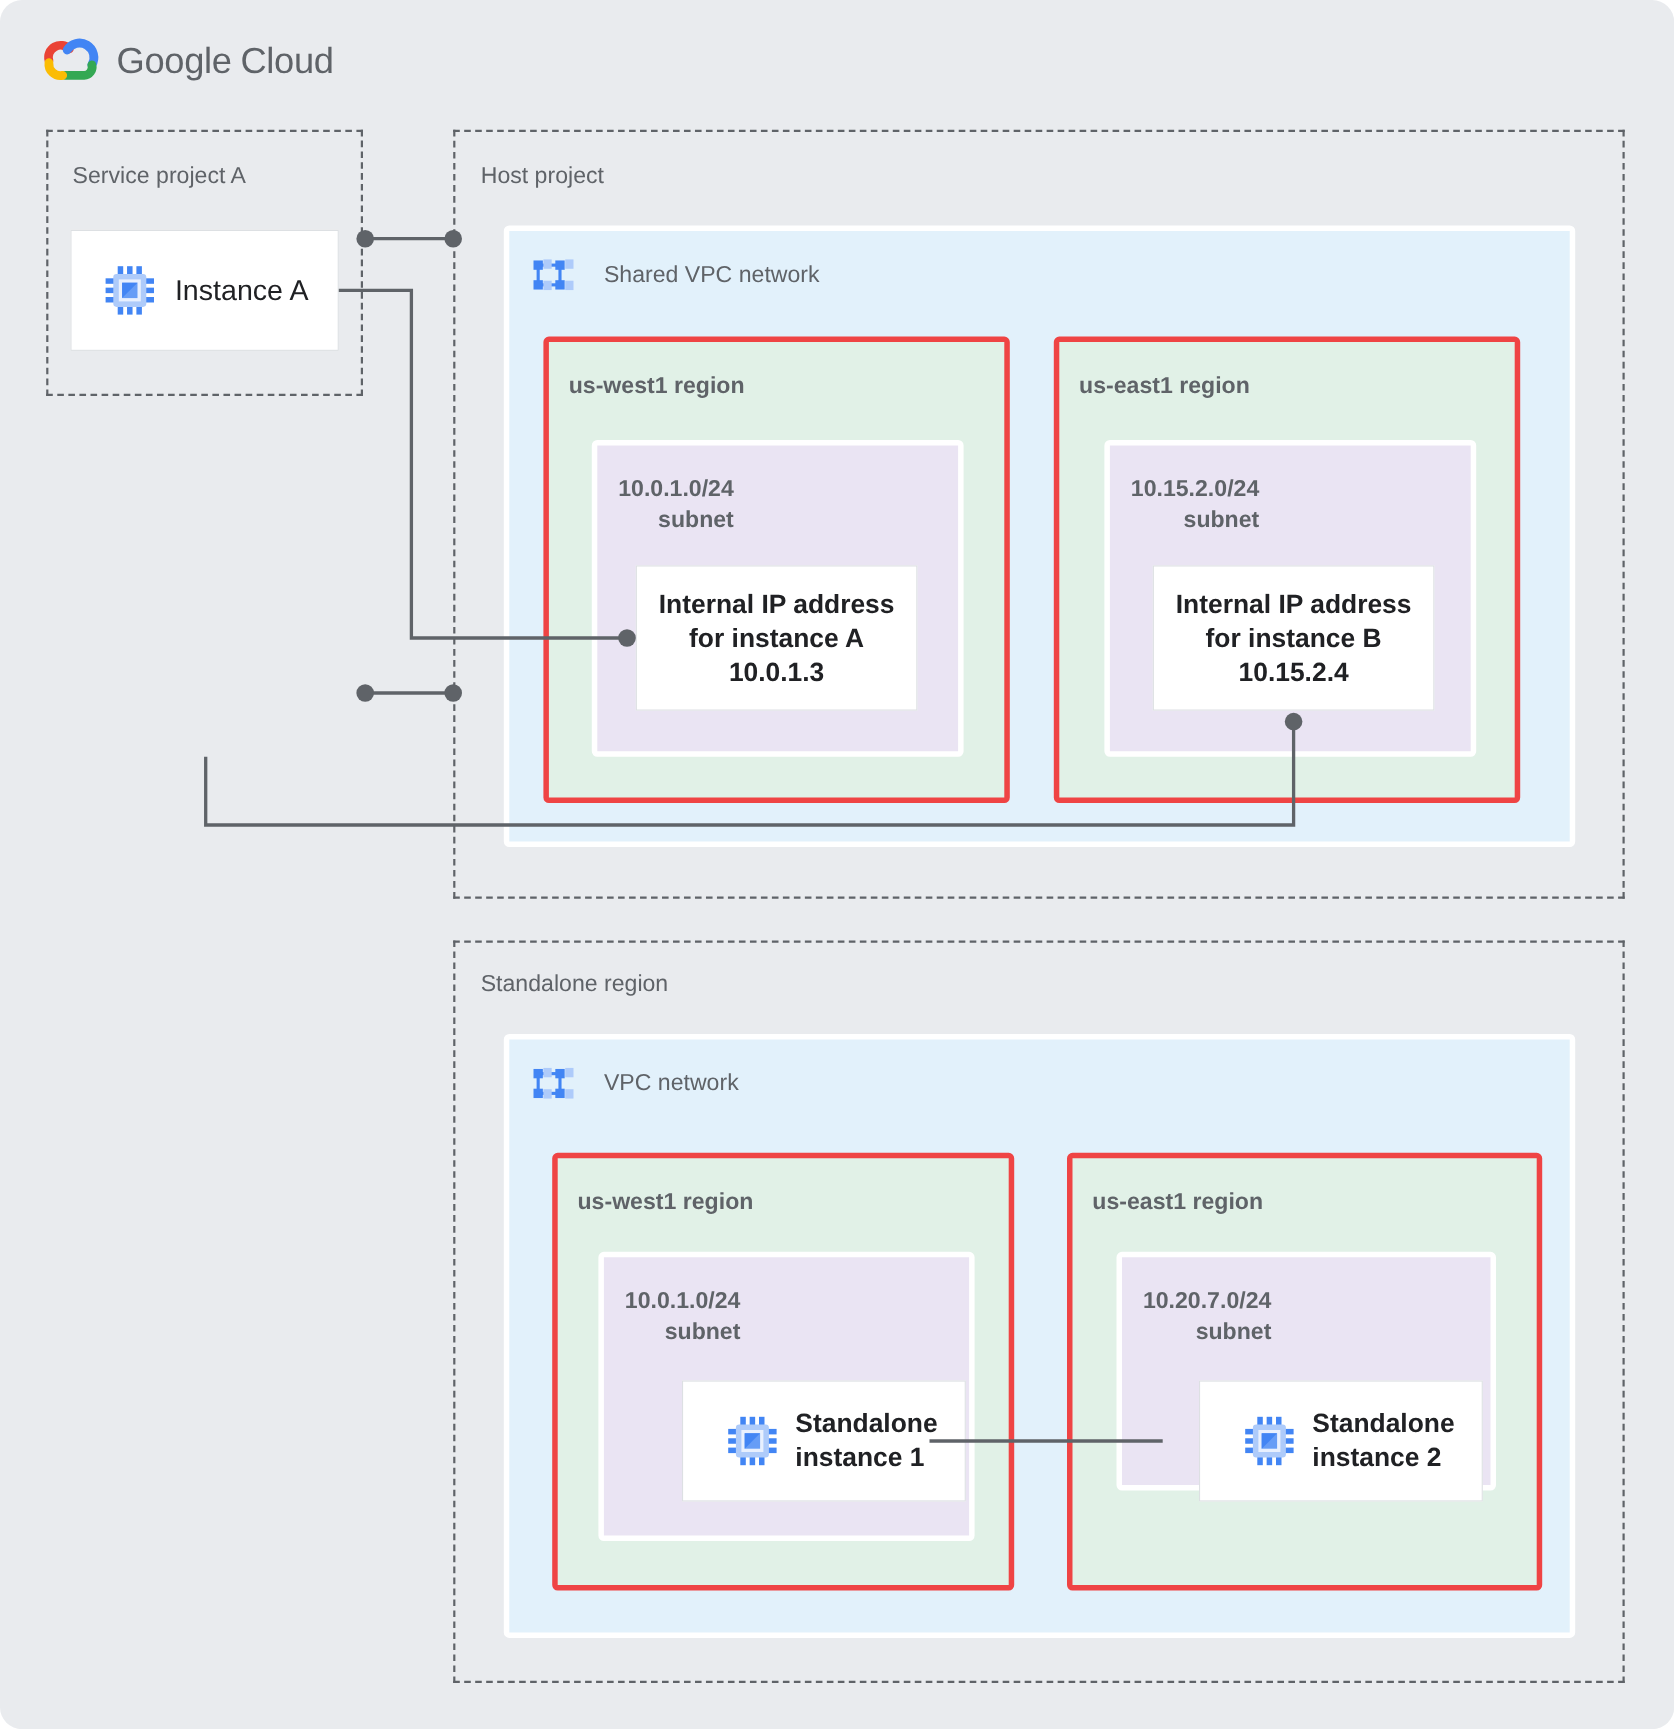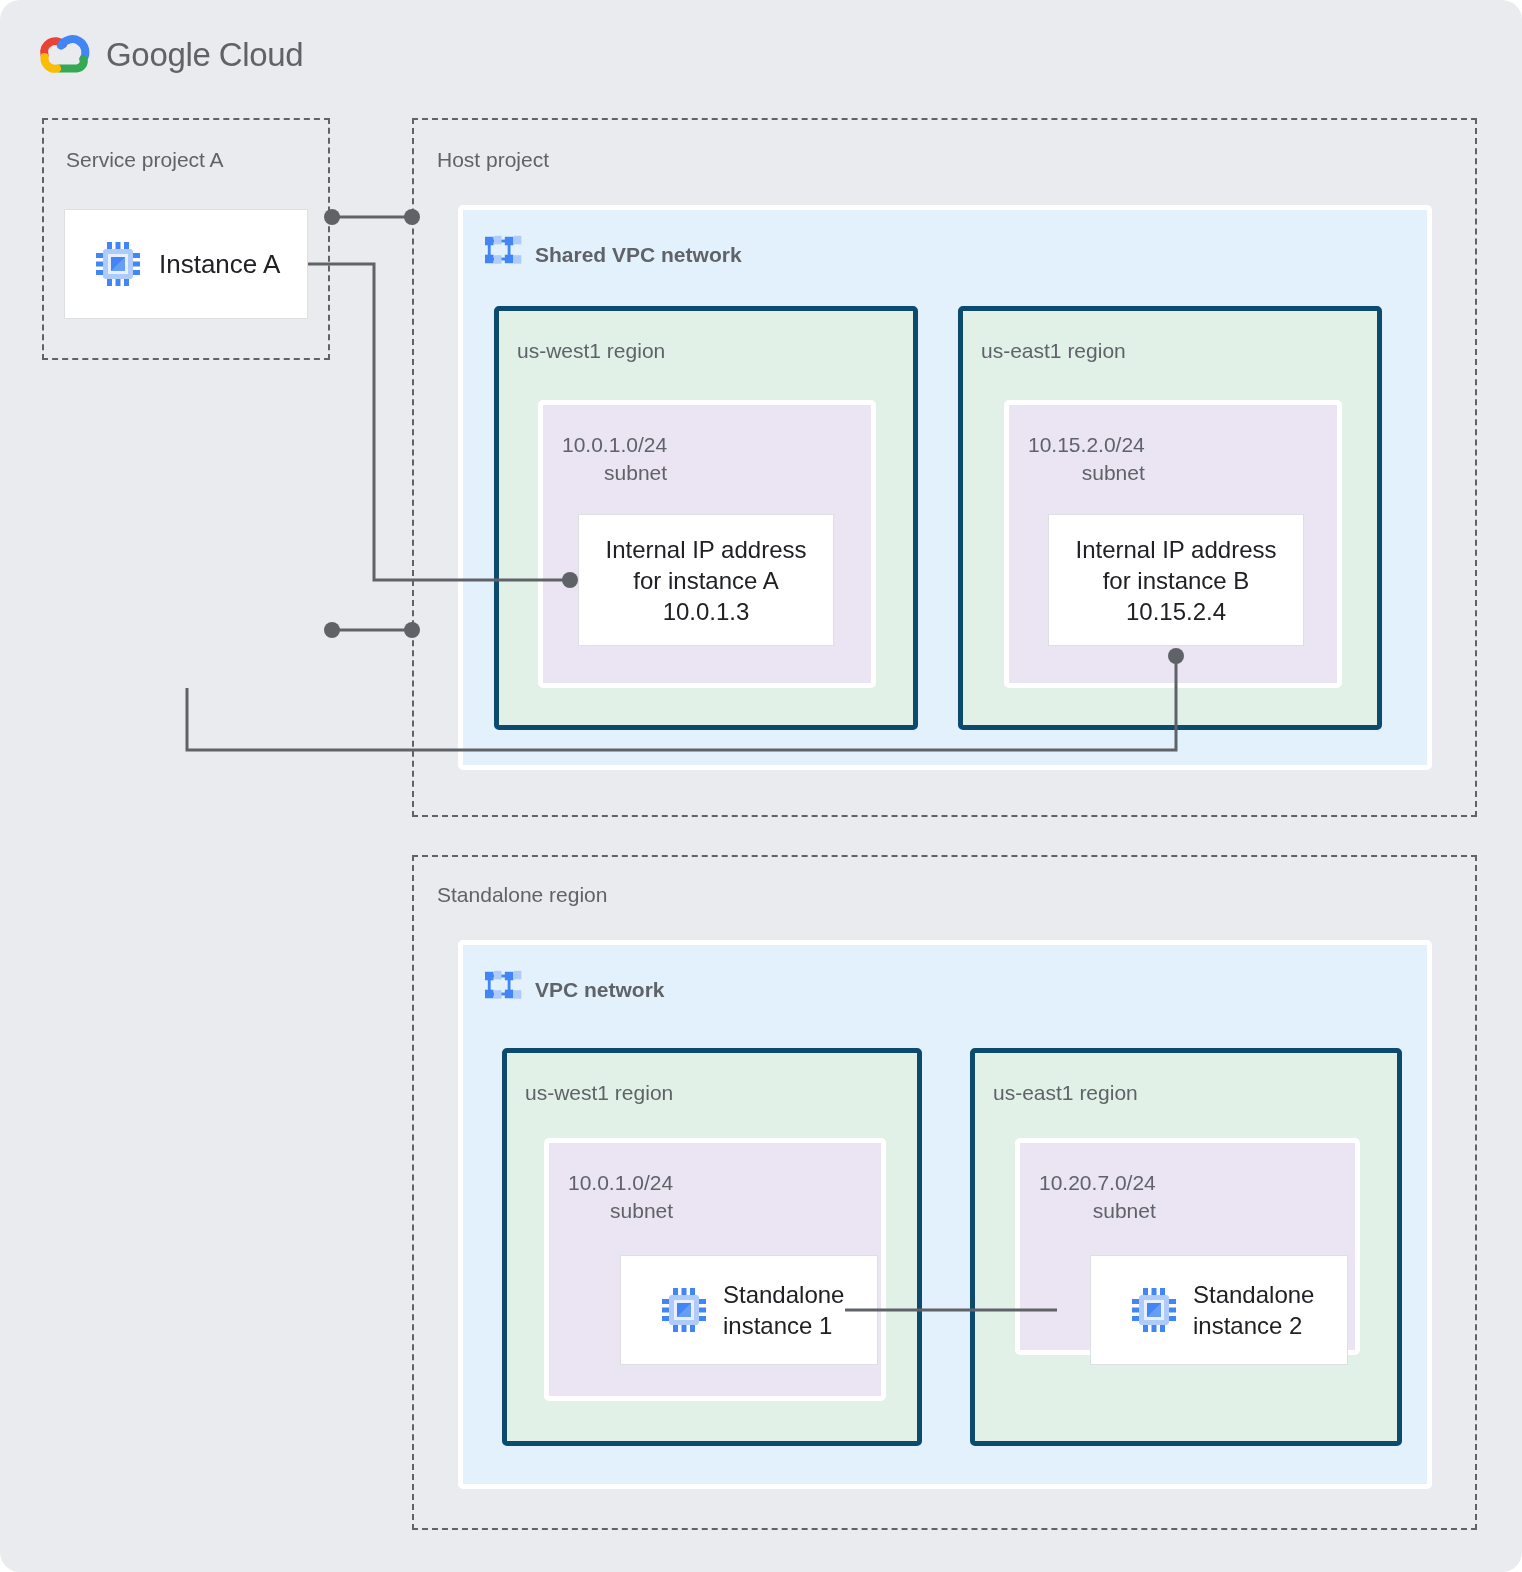--- a/index.html
+++ b/index.html
@@ -11,23 +11,23 @@
   
   .logo-row{position:absolute;left:36px;top:32px;display:flex;align-items:center;gap:14px;}
   .logo-text{font-size:33px;color:#5f6368;letter-spacing:-0.3px;white-space:nowrap;}
   .logo-text .brand{font-weight:500;}
   .logo-text .product{font-weight:400;margin-left:8px;}
   
   .project{position:absolute;border:2px dashed #5f6368;box-sizing:border-box;}
   .proj-title{position:absolute;font-size:21px;color:#5f6368;white-space:nowrap;}
   
   .netbox{position:absolute;background:#e2f1fb;border:5px solid #ffffff;border-radius:5px;box-sizing:border-box;}
-  .region{position:absolute;background:#e1f1e7;border:5px solid #0c4a6e;border-radius:5px;box-sizing:border-box;}
+  .region{position:absolute;background:#e1f1e7;border:5px solid #ef4444;border-radius:5px;box-sizing:border-box;font-weight:bold;}
   .subnet{position:absolute;background:#eae4f3;border:5px solid #ffffff;border-radius:5px;box-sizing:border-box;}
-  .net-header{position:absolute;left:18px;top:23px;display:flex;align-items:flex-end;gap:12px;font-weight:bold;}
+  .net-header{position:absolute;left:18px;top:23px;display:flex;align-items:center;gap:26px;}
   .net-label{font-size:21px;color:#5f6368;white-space:nowrap;}
   .region-title{position:absolute;left:18px;top:28px;font-size:21px;color:#5f6368;white-space:nowrap;}
   .subnet-label{position:absolute;left:19px;top:26px;font-size:21px;line-height:28px;color:#5f6368;text-align:right;}
   
   .card{position:absolute;background:#ffffff;border:1.5px solid #dde0e3;box-sizing:border-box;}
   .inst-card{display:flex;align-items:center;padding-left:30px;gap:18px;}
   .inst-name{font-size:26px;color:#202124;white-space:nowrap;}
   .ip-card{display:flex;flex-direction:column;align-items:center;justify-content:center;}
   .ip-line{font-size:24px;line-height:31px;color:#202124;text-align:center;white-space:nowrap;}
   .st-card{display:flex;align-items:center;padding-left:40px;gap:16px;margin-left:33px;}

